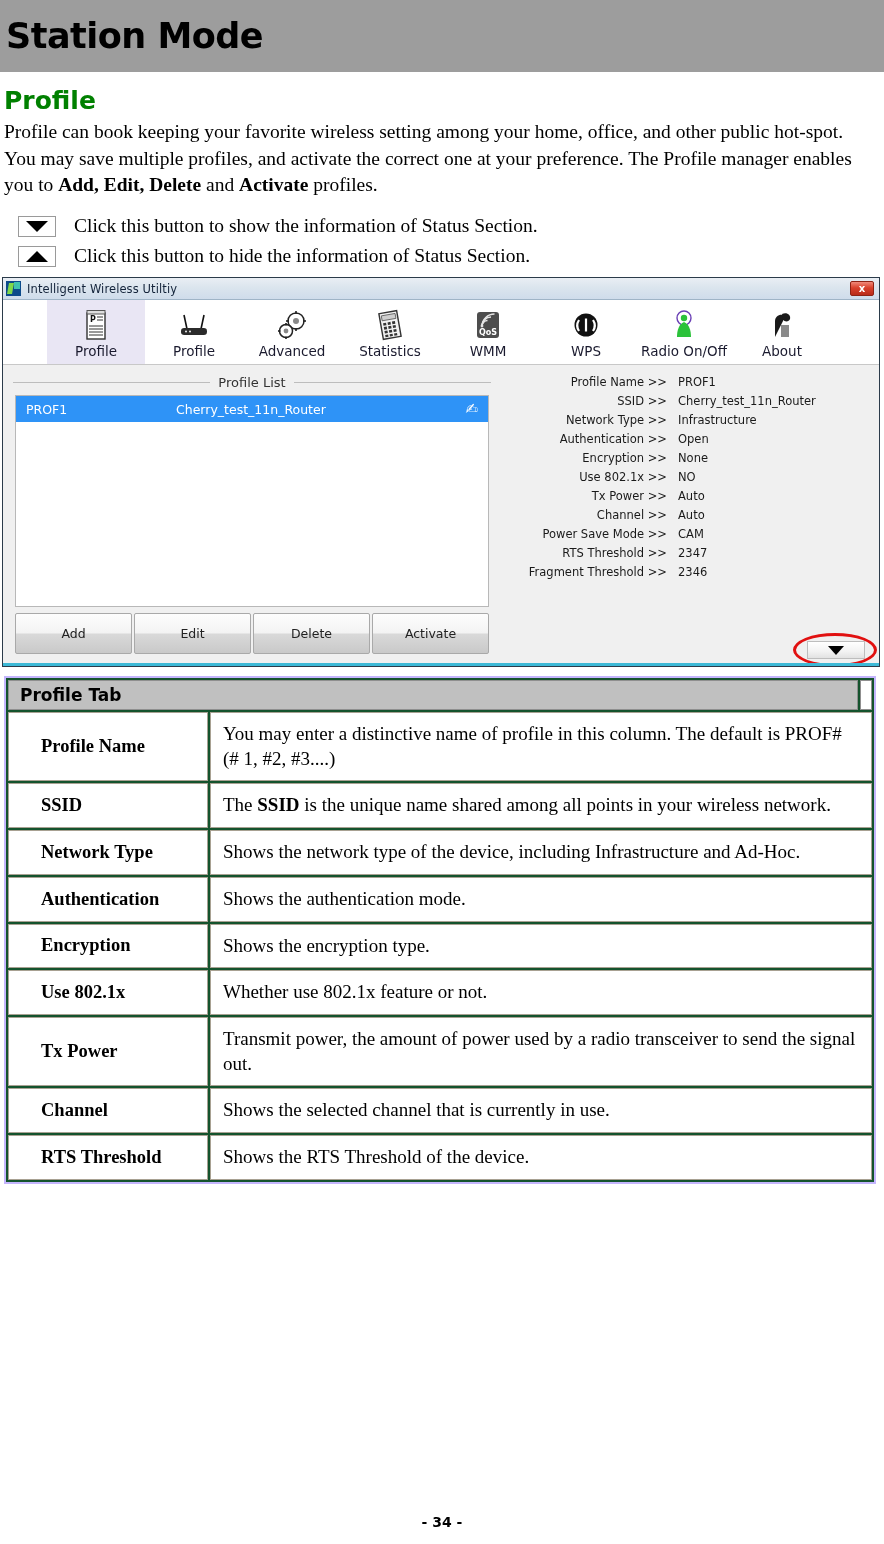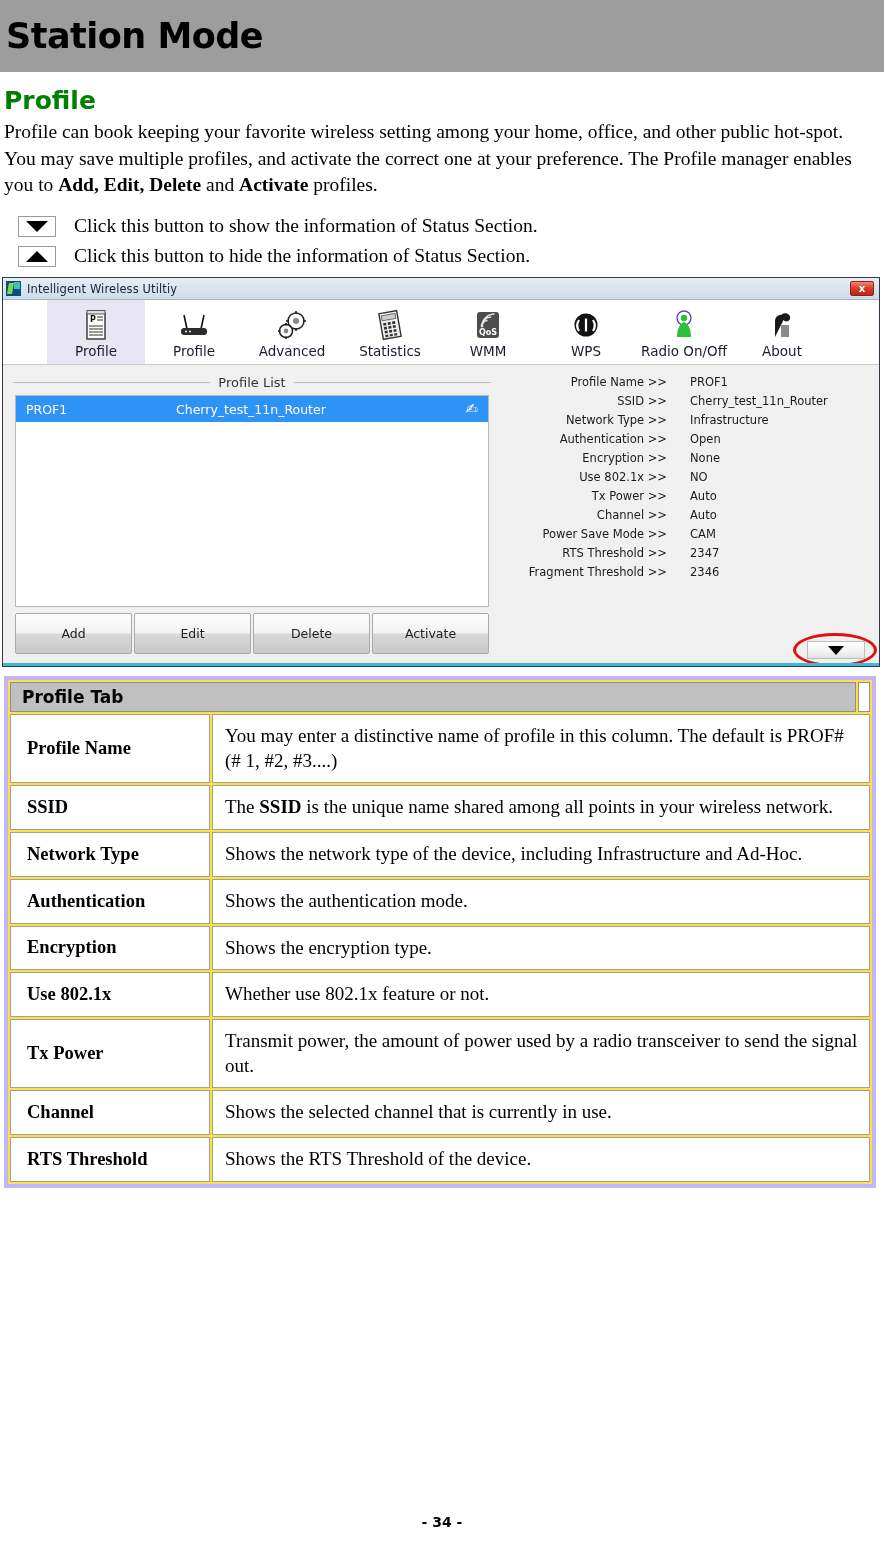--- a/index.html
+++ b/index.html
@@ -264,21 +264,21 @@
     font-size: 11.5px;
     color: #1a1a1a;
     line-height: 1.0;
     margin-bottom: 7.5px;
     white-space: nowrap;
   }
   .dl-label {
     width: 172px;
     flex: 0 0 auto;
     text-align: right;
-    padding-right: 23px;
+    padding-right: 11px;
   }
   .dl-value { flex: 1 1 auto; }
 
   
   .statusbtn {
     position: absolute;
     right: 14px;
     bottom: 4px;
     width: 58px;
     height: 18px;
@@ -309,26 +309,26 @@
   .cyanline {
     position: absolute;
     left: 0; right: 0; bottom: 0;
     height: 3px;
     background: #3db9d6;
   }
 
   
   .ref-table {
     margin: 9px 4px 0 4px;
-    border: 4px solid #c4b5fd;
+    border: 2px solid #c4b5fd;
     border-collapse: separate;
     border-spacing: 2px;
     width: 872px;
     box-sizing: border-box;
-    background: #fde047;
+    background: #14532d;
   }
   .ref-table td {
     border: 1px solid #a8a192;
     background: #ffffff;
     vertical-align: middle;
     box-sizing: border-box;
   }
   .ref-head td {
     background: #c0c0c0;
     border: 1px solid #8f8f8f;
@@ -341,21 +341,21 @@
     color: #000;
   }
   .ref-head td.hdr-tail {
     background: #ffffff;
     width: 12px;
   }
   td.key-cell {
     width: 200px;
     font-weight: bold;
     font-size: 18.5px;
-    padding: 10px 0 10px 16px;
+    padding: 10px 0 10px 32px;
   }
   td.desc-cell {
     font-size: 19px;
     line-height: 1.3;
     padding: 9px 10px 9px 12px;
   }
   td.desc-cell b { font-weight: bold; }
 
   
   .footer {

